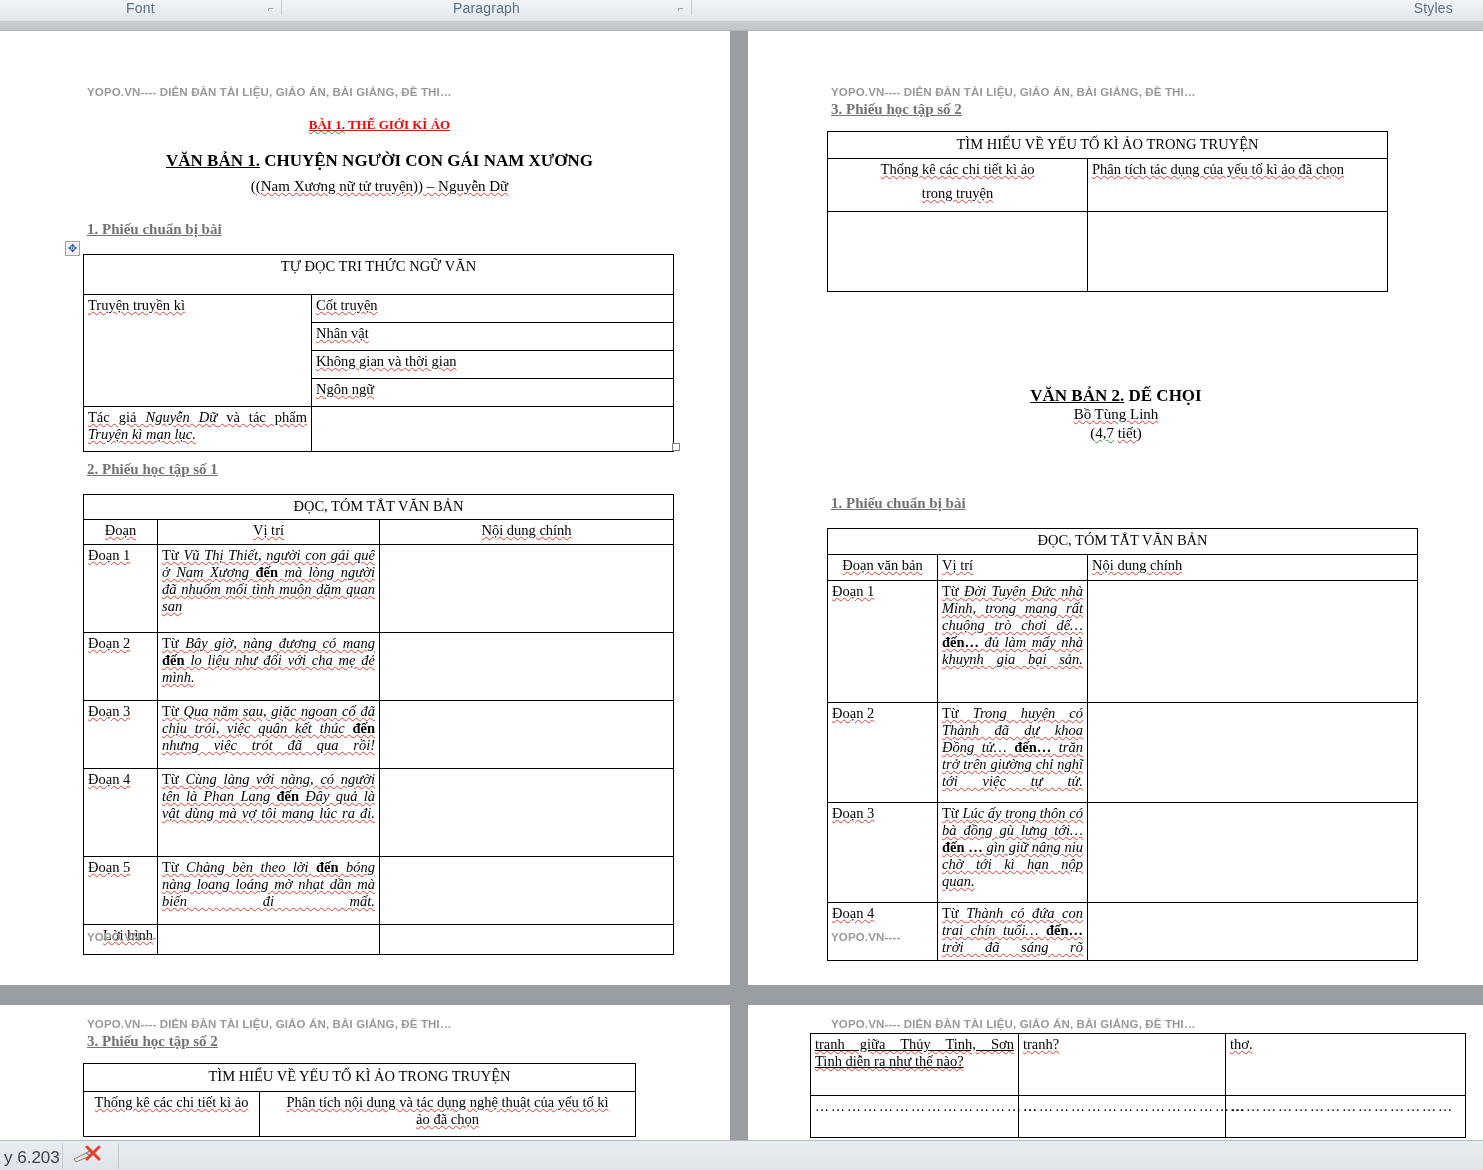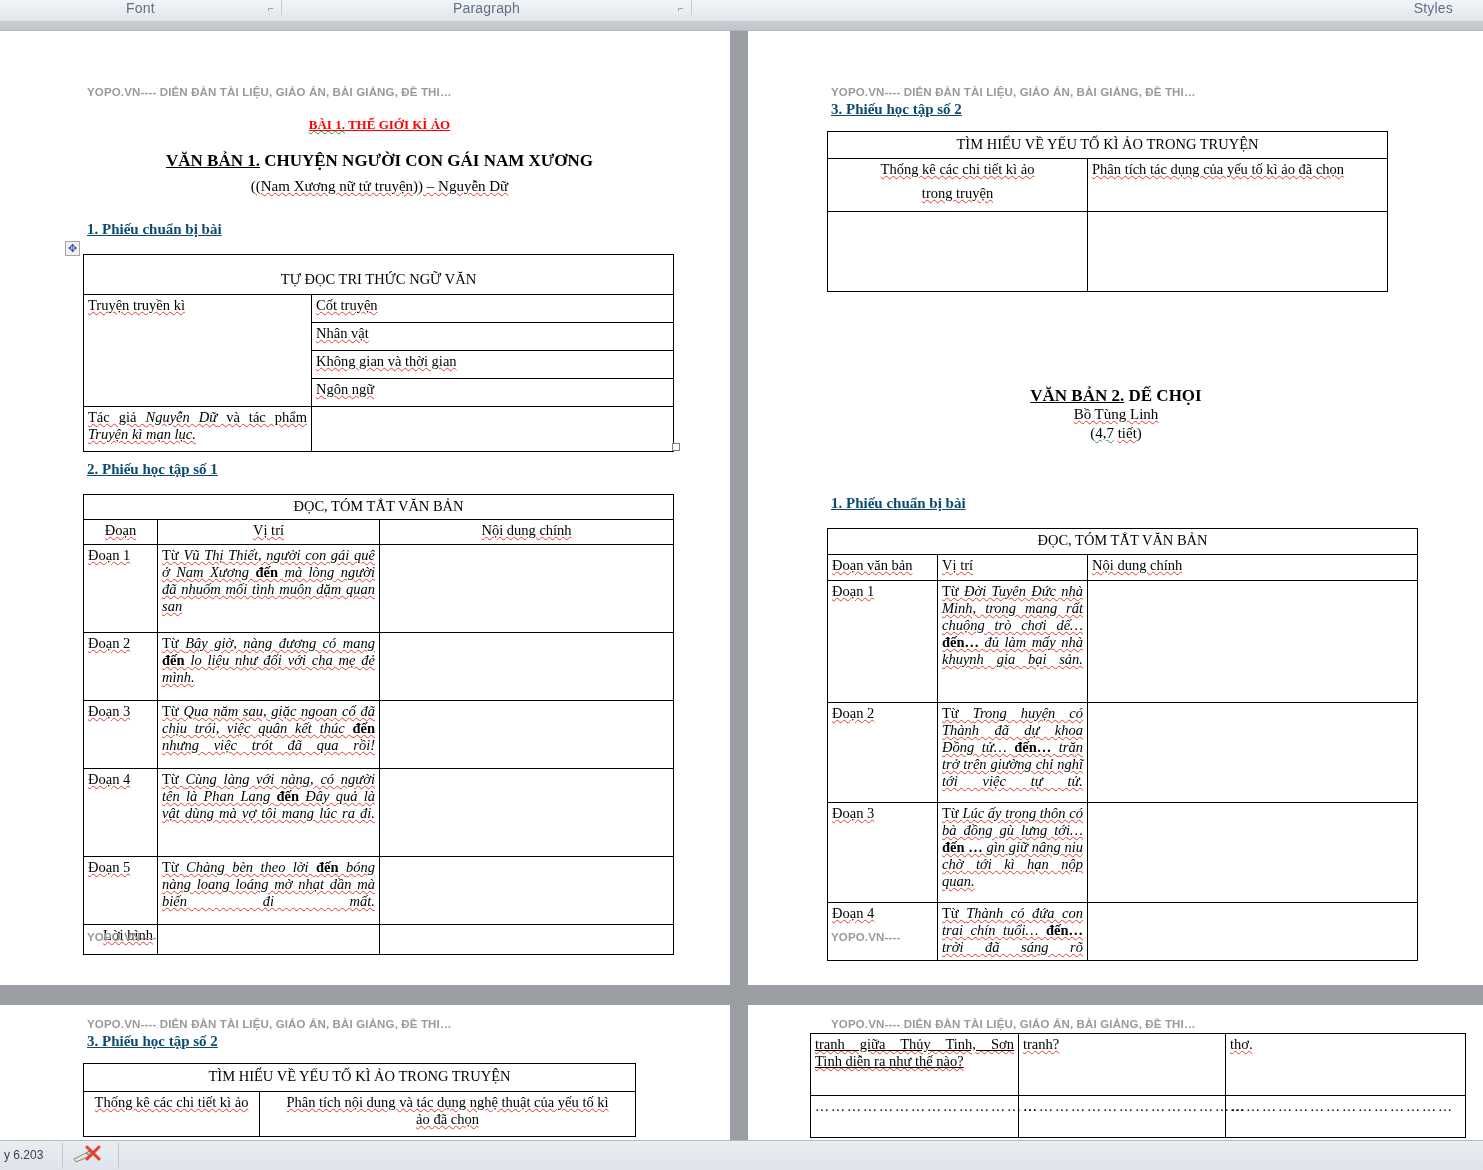--- a/index.html
+++ b/index.html
@@ -69,21 +69,21 @@
   }
   .title-red .plain { text-decoration: none; }
   .title-blk {
     color: #000; font-weight: bold; font-size: 17px; text-align: center;
   }
   .title-blk .u { text-decoration: underline; }
   .subtitle {
     font-size: 15px; text-align: center; color: #000;
   }
   .section-h {
-    font-size: 15px; font-weight: bold; color: #0c4a6e;
+    font-size: 15px; font-weight: bold; color: #737373;
   }
   .section-h .u { text-decoration: underline; }
 
   
   .sp {
     text-decoration: underline;
     text-decoration-style: wavy;
     text-decoration-color: #e23b2e;
     text-decoration-thickness: 1px;
     text-underline-offset: 1px;
@@ -135,21 +135,21 @@
 
   
   .statusbar {
     position: absolute; left: 0; bottom: 0; width: 1483px; height: 30px;
     background: linear-gradient(to bottom,#e9edf2 0%, #dfe4ea 100%);
     border-top: 1px solid #b6bbc1;
     font-family: "Liberation Sans", sans-serif;
   }
   .status-text {
     position: absolute; left: 4px; top: 7px;
-    font-size: 12px; color: #3c4450; white-space: nowrap;
+    font-size: 17px; color: #3c4450; white-space: nowrap;
   }
   .status-sep {
     position: absolute; top: 2px; width: 1px; height: 26px; background: #c2c7cd;
   }
   .status-icon { position: absolute; left: 70px; top: 4px; width: 40px; height: 22px; }
 </style>
 </head>
 <body>
 
 <div class="ribbon">
@@ -191,21 +191,21 @@
 
       <div class="tbl-move" style="left:65px;top:210px;">✥</div>
 
       <table class="doc" style="position:absolute;left:83px;top:223px;width:590px;">
         <colgroup>
             <col style="width:228px">
             <col style="width:362px">
           </colgroup>
         <tbody>
           <tr>
-            <td class="ctr" colspan="2" style="height:40px;padding-top:16px;">TỰ ĐỌC TRI THỨC NGỮ VĂN</td>
+            <td class="ctr" colspan="2" style="height:40px;padding-top:3px;">TỰ ĐỌC TRI THỨC NGỮ VĂN</td>
           </tr>
           <tr>
             <td rowspan="4" style="height:28px;"><span class="sp">Truyện truyền kì</span></td>
             <td style="height:28px;"><span class="sp">Cốt truyện</span></td>
           </tr>
           <tr>
             <td style="height:28px;"><span class="sp">Nhân vật</span></td>
           </tr>
           <tr>
             <td style="height:28px;"><span class="sp">Không gian và thời gian</span></td>
@@ -344,21 +344,21 @@
         <colgroup>
             <col style="width:110px">
             <col style="width:150px">
             <col style="width:330px">
           </colgroup>
         <tbody>
           <tr>
             <td class="ctr" colspan="3" style="height:26px;padding-top:3px;">ĐỌC, TÓM TẮT VĂN BẢN</td>
           </tr>
           <tr>
-            <td style="height:26px;"><span class="sp">Đoạn văn bản</span></td>
+            <td style="height:26px;text-align:center;"><span class="sp">Đoạn văn bản</span></td>
             <td><span class="sp">Vị trí</span></td>
             <td><span class="sp">Nội dung chính</span></td>
           </tr>
 
           <tr>
             <td style="height:122px;"><span class="sp">Đoạn 1</span></td>
             <td class="just">
               <span class="sp">Từ </span><span class="ital sp">Đời Tuyên Đức nhà Minh, trong mang rất chuộng trò chơi dế… </span><span class="sp" style="font-weight:bold">đến… </span><span class="ital sp">đủ làm mấy nhà khuynh gia bại sản.</span>
             </td>
             <td></td>

